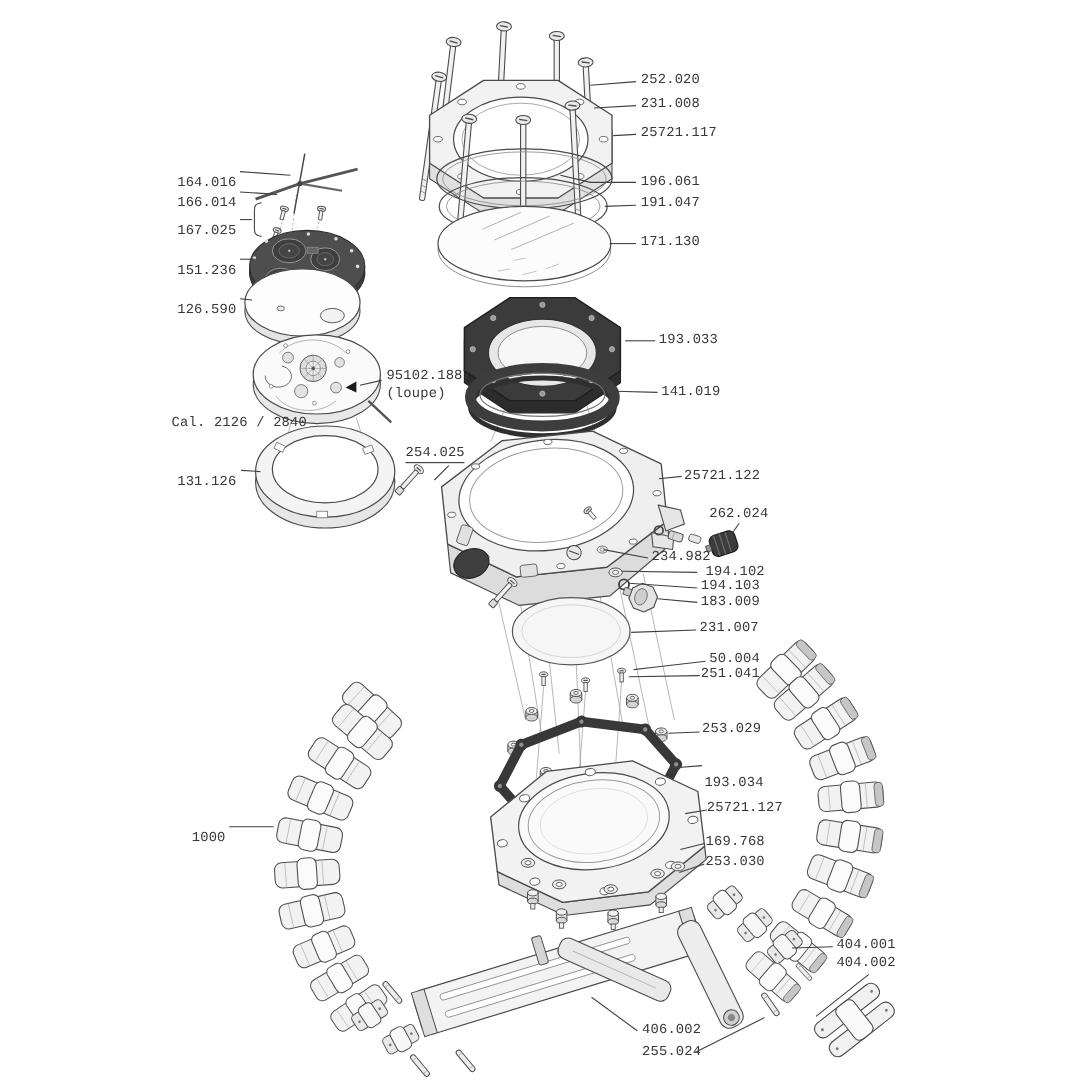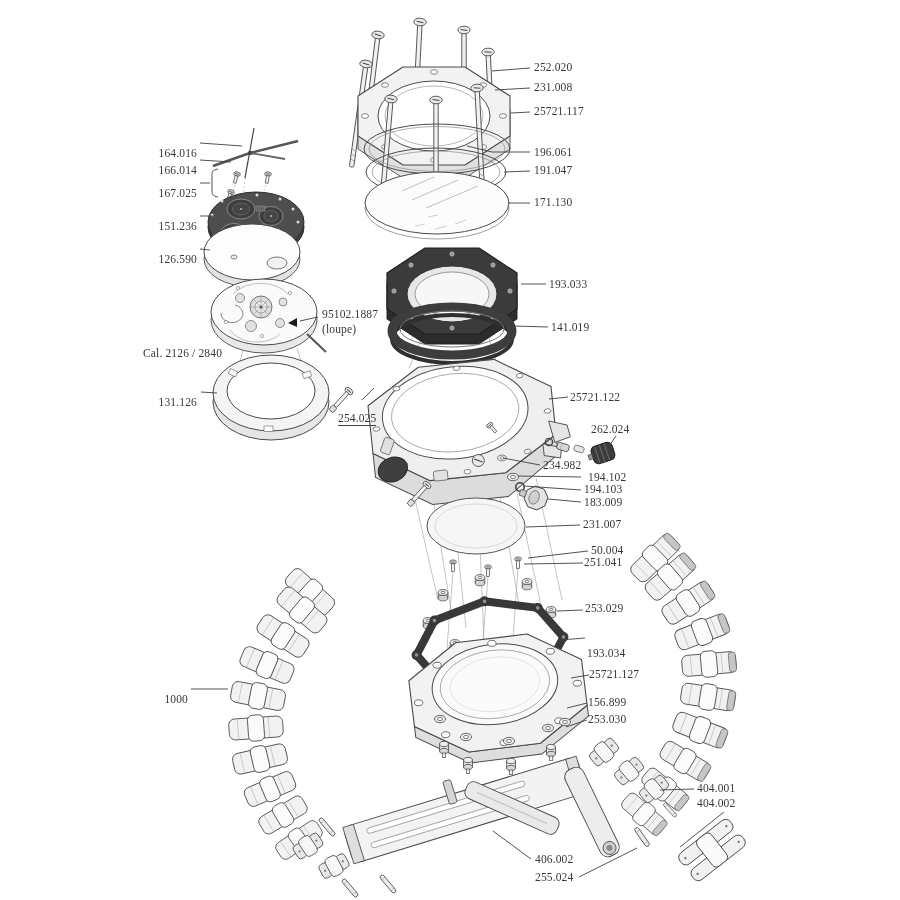--- a/index.html
+++ b/index.html
@@ -1,22 +1,22 @@
 <!DOCTYPE html>
 <html><head>
 <meta charset="utf-8">
 <style>
   html,body{margin:0;padding:0;background:#fff;}
   .stage{position:relative;width:900px;height:900px;background:#fff;overflow:hidden;
-         font-family:Liberation Serif, serif;}
+         font-family:Liberation Mono, monospace;}
   .stage svg{position:absolute;left:0;top:0;}
   .lbl{position:absolute;font-size:11.5px;line-height:14px;color:#383838;
        letter-spacing:.15px;white-space:nowrap;}
   .ra{width:82px;text-align:right;margin-top:10px;}
-  .ul{border-bottom:1px solid #454545;padding-bottom:0px;margin-top:40px;}
+  .ul{border-bottom:1px solid #454545;padding-bottom:0px;}
 </style>
 </head>
 <body>
 
 <div class="stage">
 
 <svg width="900" height="900" viewBox="0 0 900 900">
 <defs>
   <g id="lscrew">
     <rect x="-2.2" y="2" width="4.4" height="102" rx="1.5" fill="#f1f1f1" stroke="#4a4a4a" stroke-width="0.9"></rect>
@@ -529,21 +529,21 @@
   <div class="lbl" style="left:543px;top:458px">234.982</div>
   <div class="lbl" style="left:588px;top:470px">194.102</div>
   <div class="lbl" style="left:584px;top:482px">194.103</div>
   <div class="lbl" style="left:584px;top:495px">183.009</div>
   <div class="lbl" style="left:583px;top:517px">231.007</div>
   <div class="lbl" style="left:591px;top:543px">50.004</div>
   <div class="lbl" style="left:584px;top:555px">251.041</div>
   <div class="lbl" style="left:585px;top:601px">253.029</div>
   <div class="lbl" style="left:587px;top:646px">193.034</div>
   <div class="lbl" style="left:589px;top:667px">25721.127</div>
-  <div class="lbl" style="left:588px;top:695px">156.899</div>
+  <div class="lbl" style="left:588px;top:695px">169.768</div>
   <div class="lbl" style="left:588px;top:712px">253.030</div>
   <div class="lbl ra" style="left:140px;top:682px;width:48px">1000</div>
   <div class="lbl" style="left:697px;top:781px">404.001</div>
   <div class="lbl" style="left:697px;top:796px">404.002</div>
   <div class="lbl" style="left:535px;top:852px">406.002</div>
   <div class="lbl" style="left:535px;top:870px">255.024</div>
 </div>
 
 </div>
 

